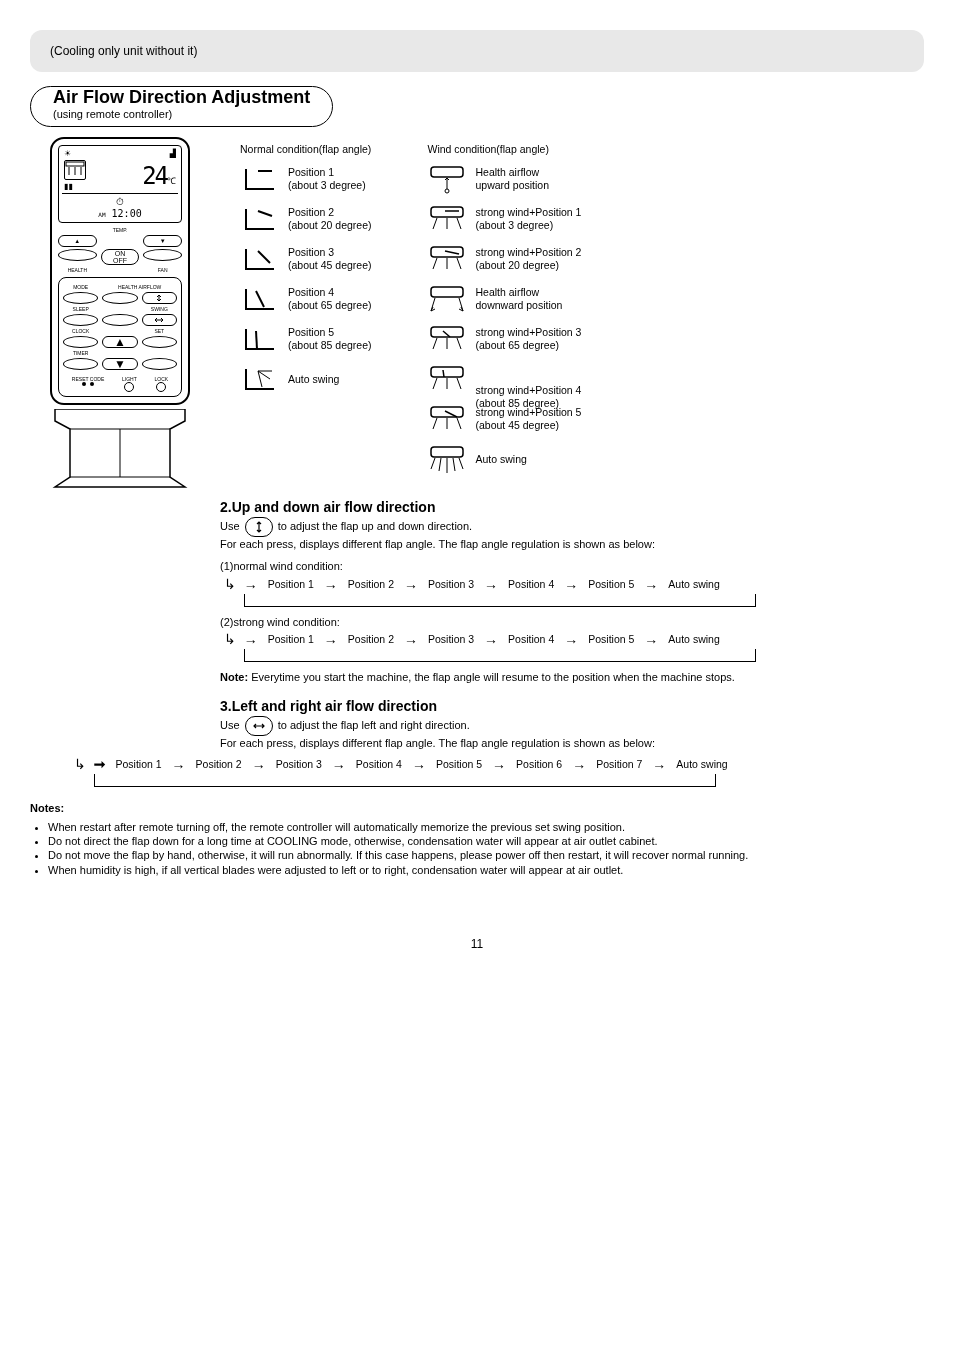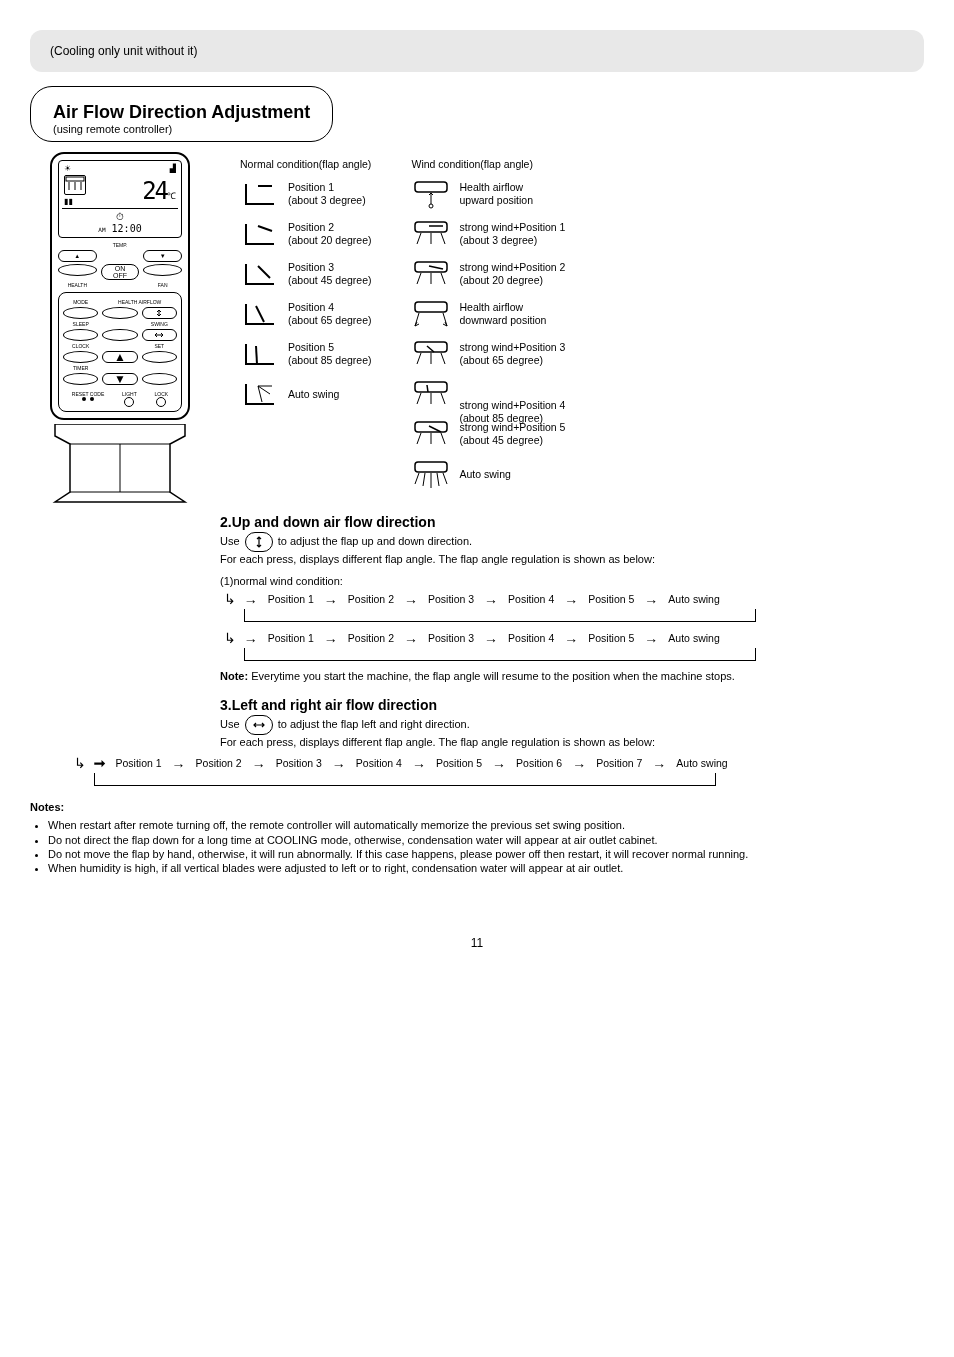--- a/index.html
+++ b/index.html
@@ -21,21 +21,21 @@
     font-size: 26px;
     font-weight: bold;
     margin-bottom: 6px;
   }
   .header-sub {
     font-size: 12px;
   }
   .sub-box {
     border: 1.5px solid #000;
     border-radius: 22px;
-    padding: 15px 22px 6px;
+    padding: 0 22px 6px;
     display: inline-block;
     margin-bottom: 10px;
   }
   .sub-title {
     font-size: 18px;
     font-weight: bold;
   }
   .sub-small {
     font-size: 11px;
     display: block;
@@ -48,21 +48,21 @@
   .remote-col { width: 180px; flex-shrink: 0; }
   .text-col { flex: 1; }
   .section-h {
     font-size: 14px;
     font-weight: bold;
     margin: 10px 0 2px;
   }
   .section-body { font-size: 11px; line-height: 1.3; }
   .louver-table {
     display: flex;
-    gap: 40px;
+    gap: 56px;
     margin-top: 6px;
   }
   .louver-col { }
   .louver-row { display: flex; align-items: center; height: 40px; }
   .louver-icon-box {
     width: 40px; height: 32px; display:flex; align-items:center; justify-content:center;
     margin-right: 8px; flex-shrink:0;
   }
   .louver-label { font-size: 10.5px; line-height: 1.2; }
   .icon-inline {
@@ -467,20 +467,21 @@
         <span class="flow-item">Position 4</span>
       <span class="arrow">→</span>
         <span class="flow-item">Position 5</span>
       <span class="arrow">→</span>
         <span class="flow-item">Auto swing</span>
     </div>
     <div class="underbar" style="width:510px;margin-left:24px;"></div>
   </div>
 
   <div style="margin-top:8px;">
+    <div class="section-body">(2)strong wind condition:</div>
     <div class="flow-row">
       <span class="arrow" style="transform:scaleX(-1);">↲</span>
       <span class="arrow">→</span>
         <span class="flow-item">Position 1</span>
       <span class="arrow">→</span>
         <span class="flow-item">Position 2</span>
       <span class="arrow">→</span>
         <span class="flow-item">Position 3</span>
       <span class="arrow">→</span>
         <span class="flow-item">Position 4</span>

